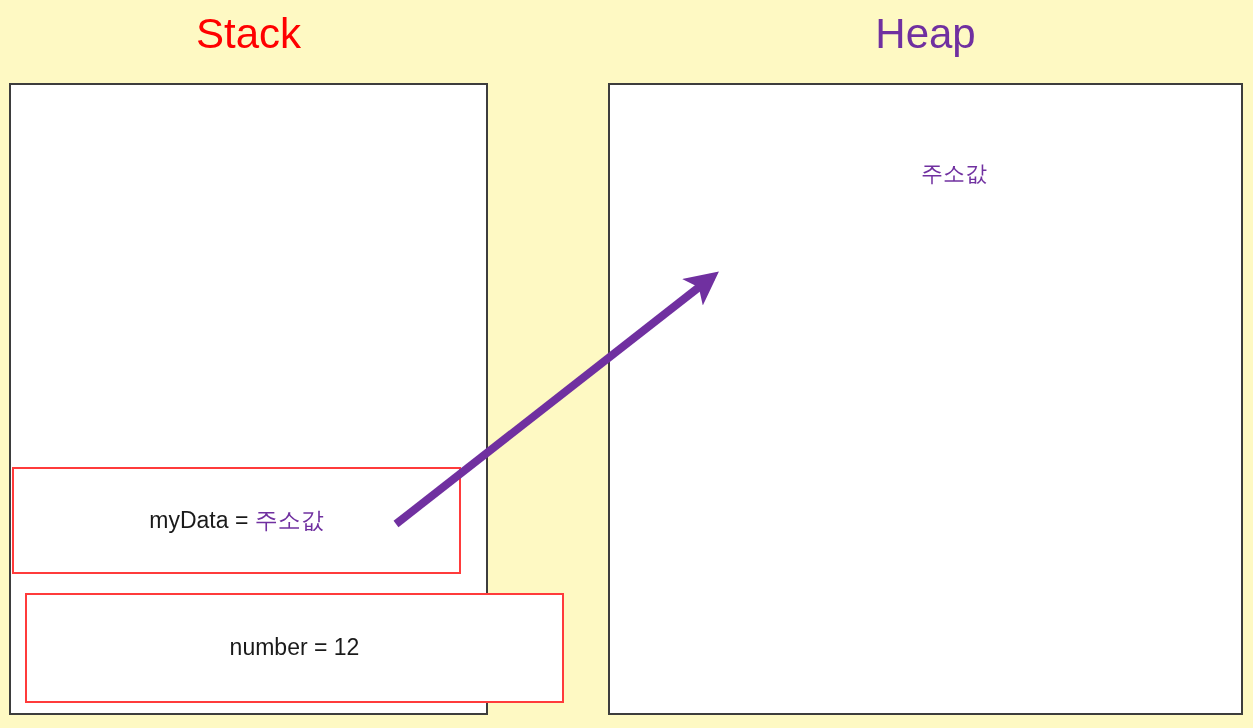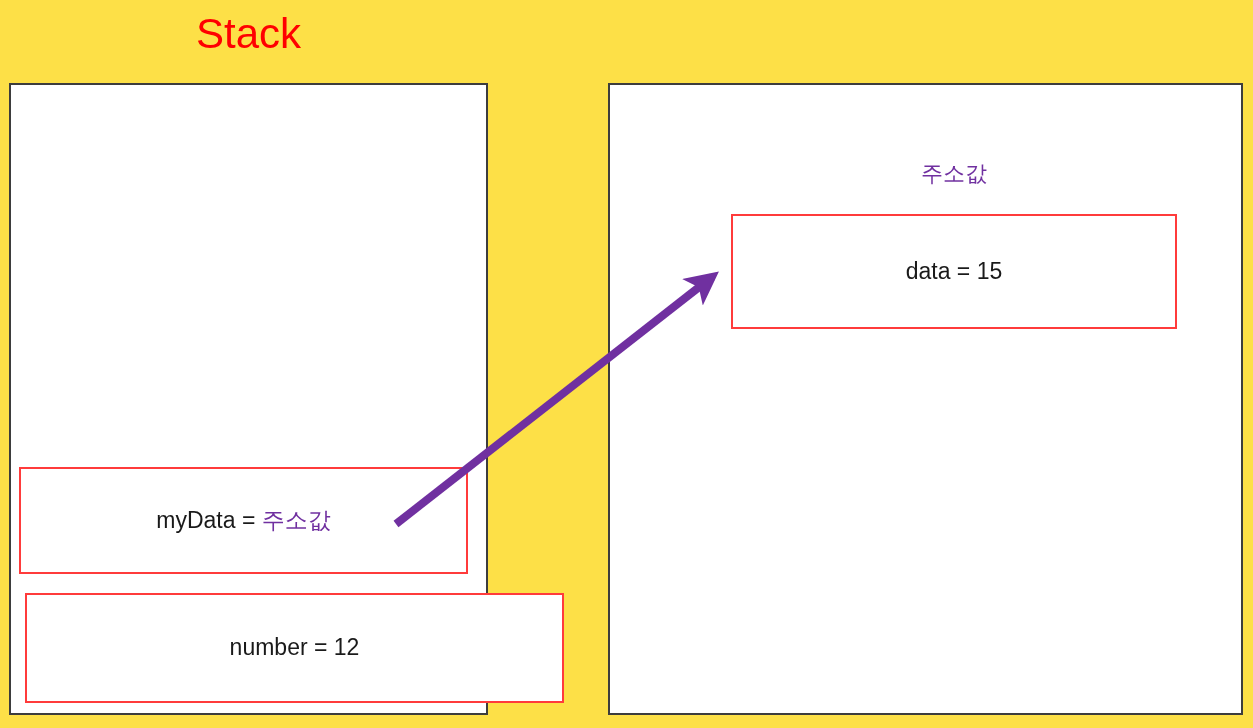--- a/index.html
+++ b/index.html
@@ -8,21 +8,21 @@
     background: #ffffff;
   }
   body {
     font-family: "Liberation Sans", "DejaVu Sans", sans-serif;
     -webkit-font-smoothing: antialiased;
   }
   #canvas {
     position: relative;
     width: 1253px;
     height: 728px;
-    background: #fde047;
+    background: #fef9c3;
     overflow: hidden;
   }
 
   
   .region-title {
     position: absolute;
     font-size: 42px;
     line-height: 1;
     font-weight: 400;
     white-space: nowrap;
@@ -77,21 +77,21 @@
     font-size: 23px;
     color: #1a1a1a;
     white-space: nowrap;
     line-height: 1.2;
   }
   .cell-text .accent {
     color: #7030A0;
   }
 
   #cell-mydata {
-    left: 19px;
+    left: 12px;
     top: 467px;
     width: 449px;
     height: 107px;
     align-items: center;
   }
   #cell-number {
     left: 25px;
     top: 593px;
     width: 539px;
     height: 110px;
@@ -126,30 +126,28 @@
     pointer-events: none;
   }
 </style>
 </head>
 <body>
 
 <div id="canvas">
 
   <div class="region-title" id="stack-title">Stack</div>
 
+  <div class="region-title" id="heap-title">Heap</div>
 
   <div class="region-box" id="stack-box"></div>
 
   <div class="region-box" id="heap-box"></div>
 
   <div id="heap-address-label">주소값</div>
 
-  <div class="cell" id="cell-data">
-    <span class="cell-text"><span>data = </span><span>15</span></span>
-  </div>
 
   <div class="cell" id="cell-mydata">
     <span class="cell-text"><span>myData = </span><span class="accent">주소값</span></span>
   </div>
 
   <div class="cell" id="cell-number">
     <span class="cell-text"><span>number = </span><span>12</span></span>
   </div>
 
   <svg id="arrow-layer" viewBox="0 0 1253 728">

